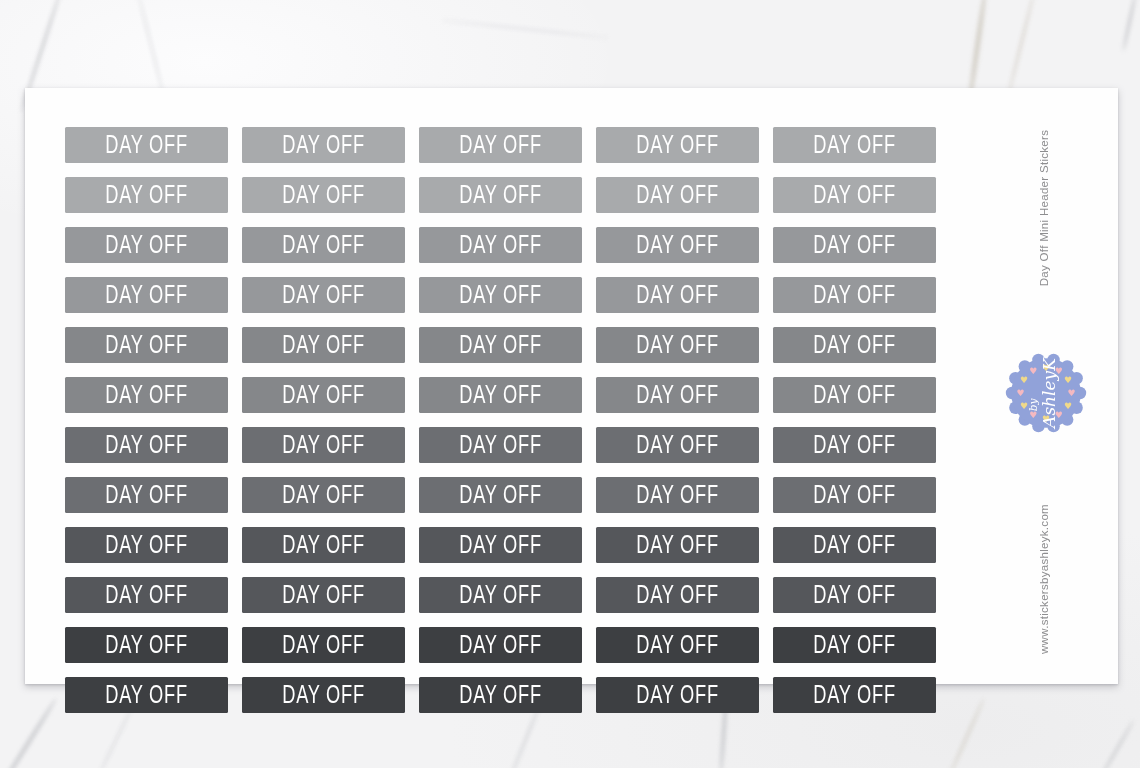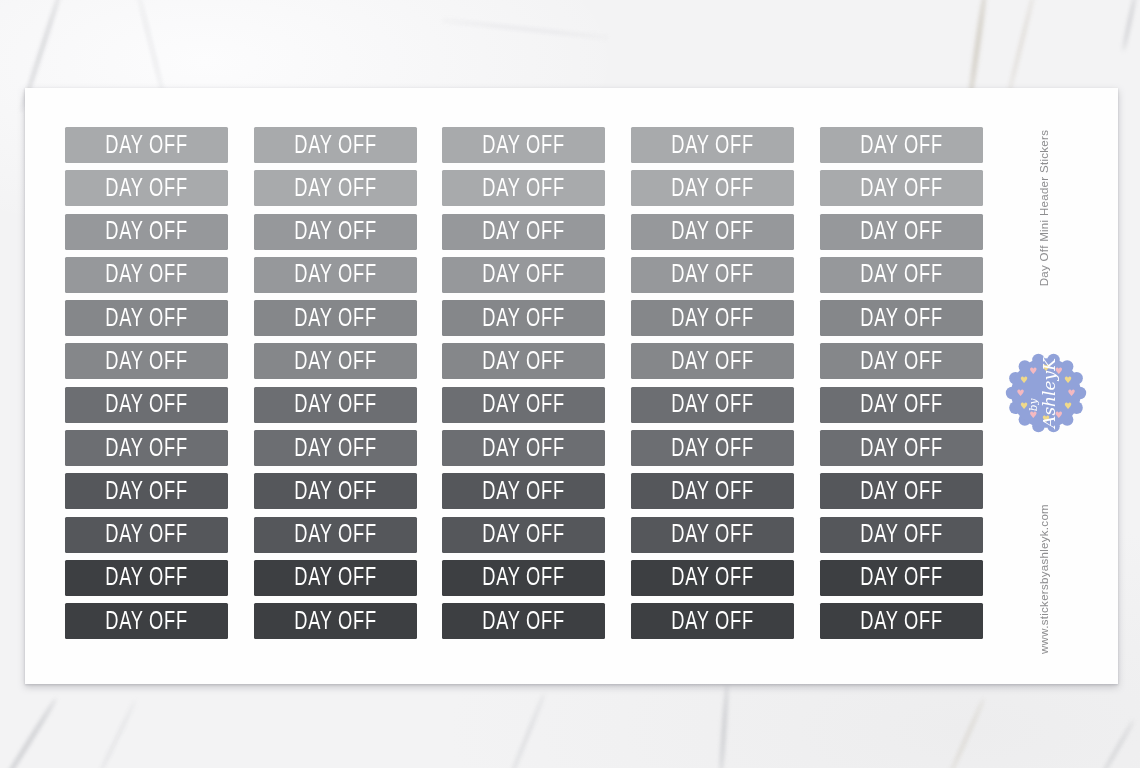--- a/index.html
+++ b/index.html
@@ -30,20 +30,21 @@
   }
 
   .sticker-grid {
     position: absolute;
     left: 40px; top: 39px;
     display: grid;
     grid-template-columns: repeat(5, 163px);
     grid-auto-rows: 36px;
     column-gap: 25.7px;
     row-gap: 7.3px;
+    gap: 14px;
   }
 
   .sticker {
     border-radius: 1.5px;
     display: flex;
     align-items: center;
     justify-content: center;
     overflow: hidden;
   }
 

